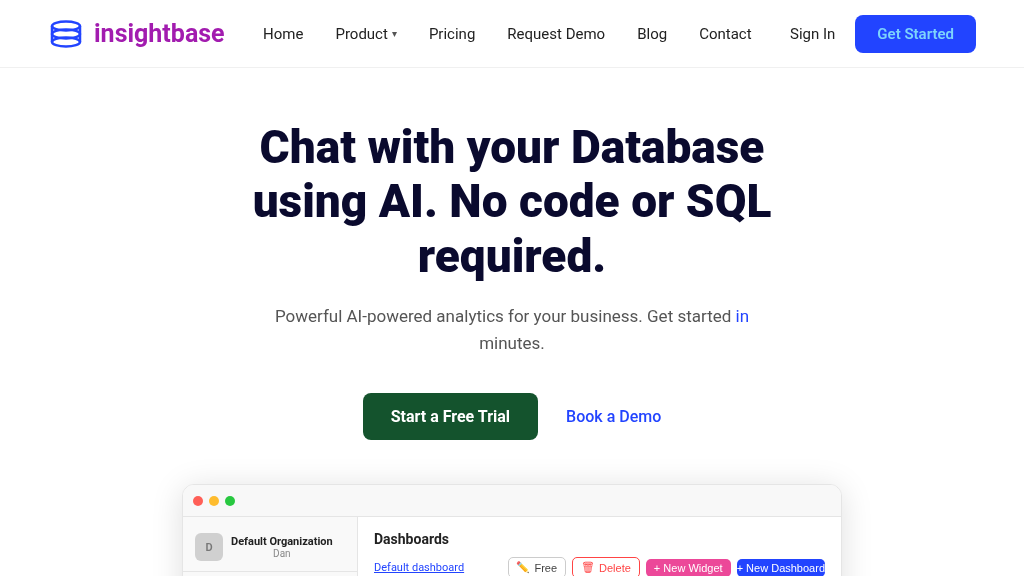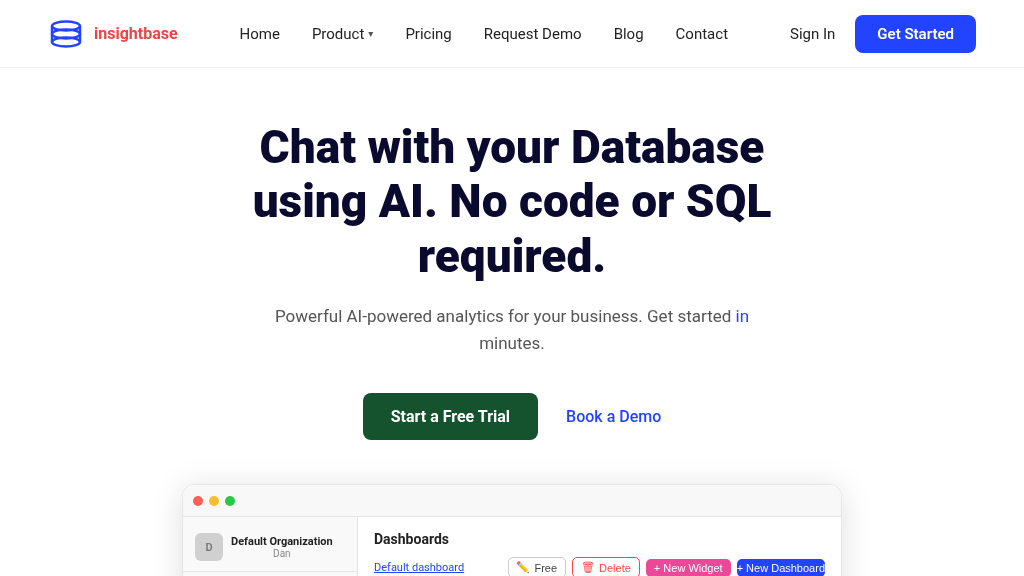--- a/index.html
+++ b/index.html
@@ -32,23 +32,23 @@
       align-items: center;
       gap: 10px;
     }
 
     .logo-icon {
       width: 36px;
       height: 36px;
     }
 
     .logo-text {
-      font-size: 16px;
+      font-size: 25px;
       font-weight: 700;
-      color: #ef4444;
+      color: #a21caf;
     }
 
     .nav {
       display: flex;
       align-items: center;
       gap: 32px;
     }
 
     .nav-item {
       font-size: 15px;
@@ -75,21 +75,21 @@
       font-size: 15px;
       color: #222;
       cursor: pointer;
       background: none;
       border: none;
       font-family: inherit;
     }
 
     .get-started-btn {
       background: #2244ff;
-      color: #ffffff;
+      color: #7dd3fc;
       border: none;
       border-radius: 8px;
       padding: 10px 22px;
       font-size: 15px;
       font-weight: 600;
       cursor: pointer;
       font-family: inherit;
     }
 
     

